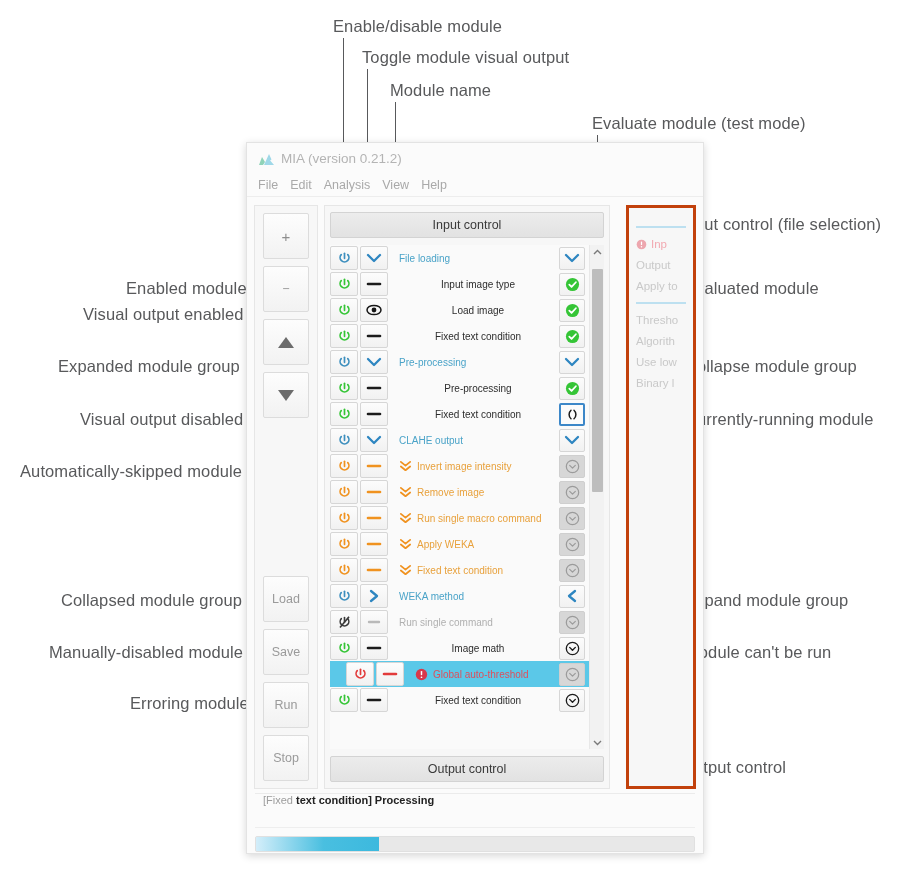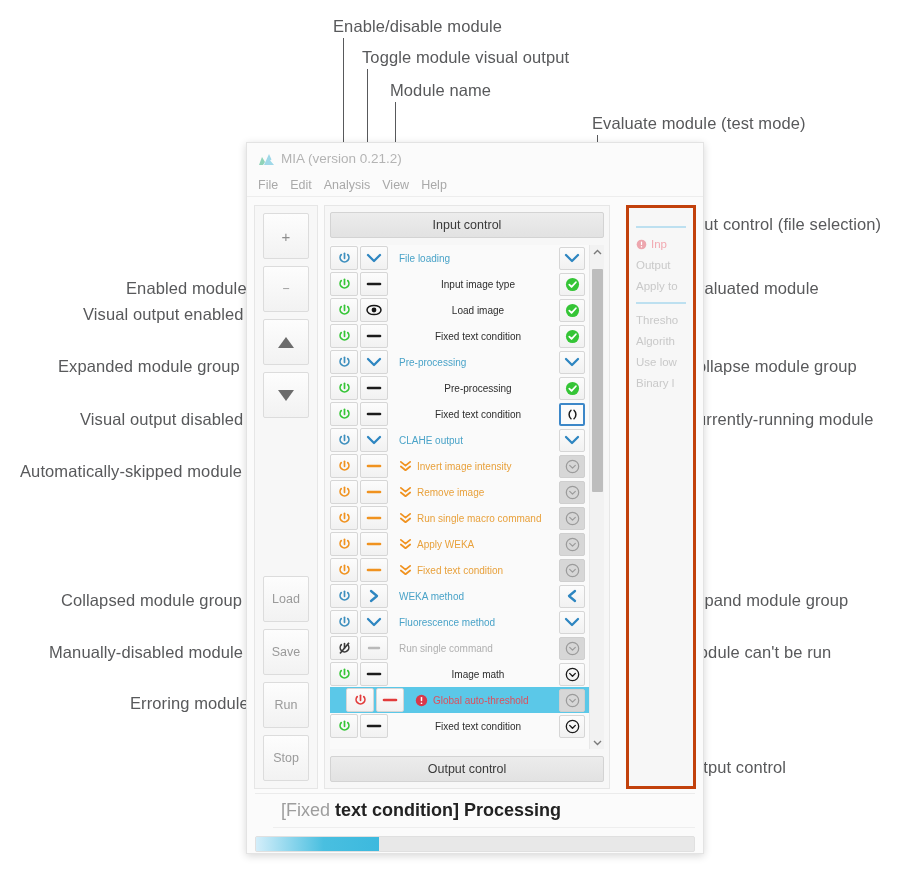--- a/index.html
+++ b/index.html
@@ -257,25 +257,24 @@
   }
   .pp-line.err { color: #f2a9b1; display: flex; align-items: center; gap: 4px; }
 
   
   #status-area {
     margin: 4px 8px 0 8px;
     border-top: 1px solid #ebebeb;
   }
   #status-text {
     height: 34px;
-    display: flex; align-items: center;
-    font-size: 18px;
+    display: flex; 
+    font-size: 11px;
     padding-left: 8px;
     border-bottom: 1px solid #eeeeee;
-    margin-left: 18px;
   }
   #status-text .dim { color: #9d9d9d; }
   #status-text .bold { color: #222; font-weight: bold; }
   #progress-outer {
     margin: 8px 0 0 0;
     height: 16px;
     background: #e8e8e8;
     border: 1px solid #e0e0e0;
     border-radius: 2px;
     overflow: hidden;
@@ -778,43 +777,20 @@
                   <div class="eval-btn">
                     <svg width="16" height="14" viewBox="0 0 16 14">
                       <polyline points="11,2 5,7 11,12" fill="none" stroke="#2e86c1" stroke-width="2.3" stroke-linecap="round" stroke-linejoin="round"></polyline>
                     </svg>
                   </div>
                 </div>
               </div>
               <div class="mod-row">
                 <div class="sq-btn">
                   <svg width="15" height="15" viewBox="0 0 16 16">
-                    <path d="M8 2.4 L8 7.8" stroke="#3d8fbe" stroke-width="1.8" stroke-linecap="round" fill="none"></path>
-                    <path d="M4.5 3.8 A4.7 4.7 0 1 0 11.5 3.8" stroke="#3d8fbe" stroke-width="1.8" fill="none" stroke-linecap="round"></path>
-                  </svg>
-                </div>
-                <div class="sq-btn">
-                  <svg width="16" height="14" viewBox="0 0 16 14">
-                    <polyline points="2,4 8,10 14,4" fill="none" stroke="#2e86c1" stroke-width="2.3" stroke-linecap="round" stroke-linejoin="round"></polyline>
-                  </svg>
-                </div>
-                <div class="mod-name c-blue">
-                  <span>Fluorescence method</span>
-                </div>
-                <div class="eval-cell">
-                  <div class="eval-btn">
-                    <svg width="16" height="14" viewBox="0 0 16 14">
-                      <polyline points="2,4 8,10 14,4" fill="none" stroke="#2e86c1" stroke-width="2.3" stroke-linecap="round" stroke-linejoin="round"></polyline>
-                    </svg>
-                  </div>
-                </div>
-              </div>
-              <div class="mod-row">
-                <div class="sq-btn">
-                  <svg width="15" height="15" viewBox="0 0 16 16">
                     <path d="M8 2.6 L8 7.6" stroke="#3a3a3a" stroke-width="1.7" stroke-linecap="round" fill="none"></path>
                     <path d="M4.6 3.9 A4.6 4.6 0 1 0 11.4 3.9" stroke="#3a3a3a" stroke-width="1.7" fill="none" stroke-linecap="round"></path>
                     <line x1="3.2" y1="13.4" x2="12.8" y2="1.8" stroke="#3a3a3a" stroke-width="1.7"></line>
                   </svg>
                 </div>
                 <div class="sq-btn">
                   <svg width="16" height="14" viewBox="0 0 16 14">
                     <line x1="3" y1="7" x2="13" y2="7" stroke="#b9b9b9" stroke-width="2.4" stroke-linecap="round"></line>
                   </svg>
                 </div>

